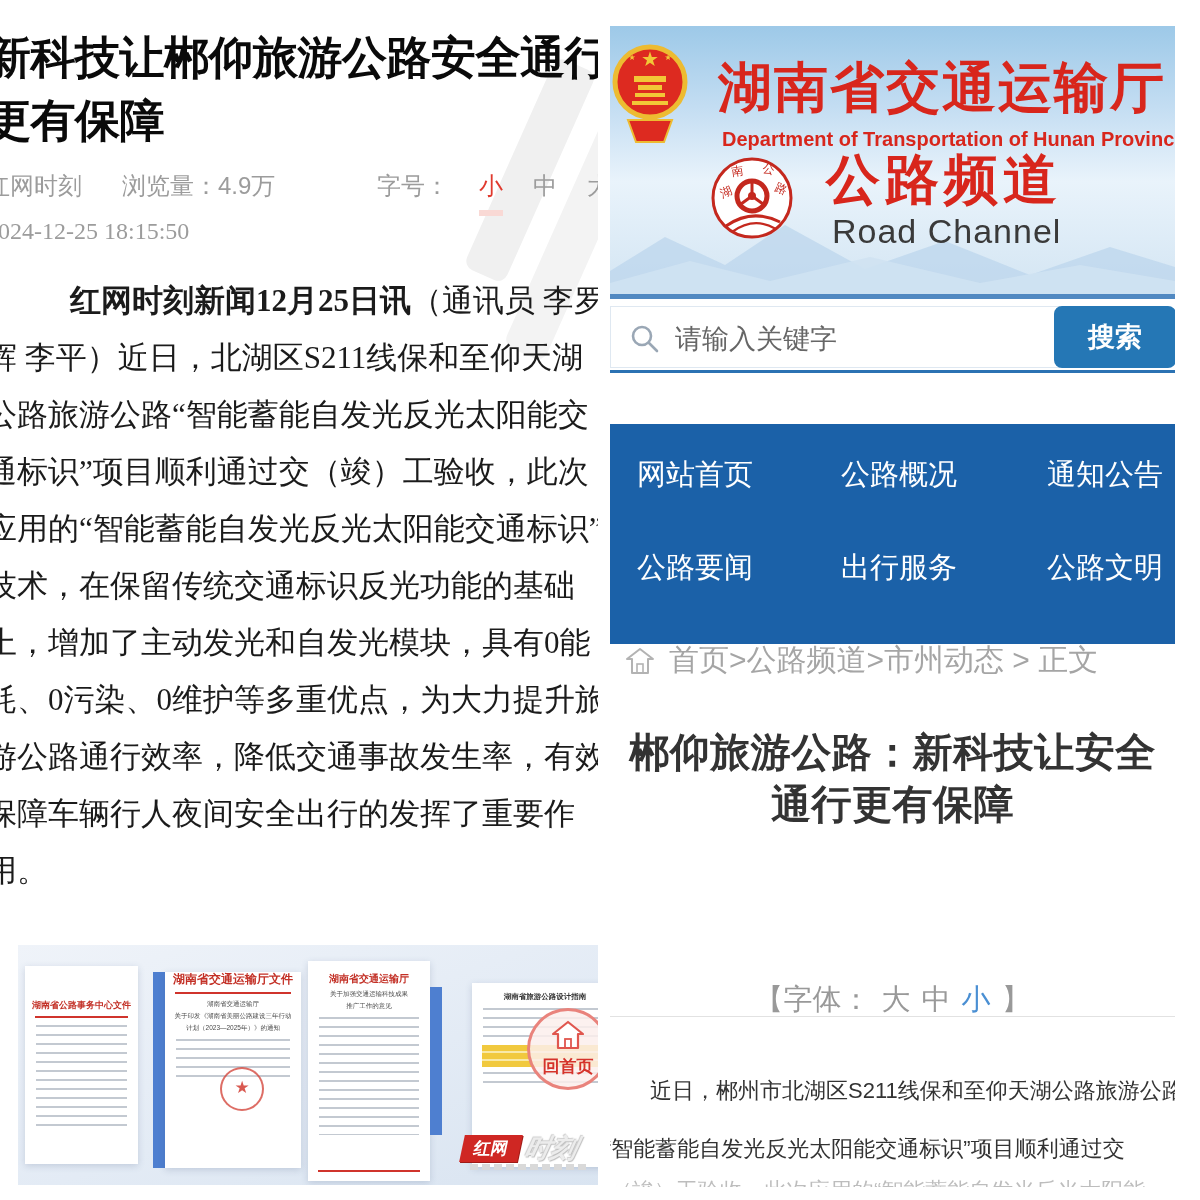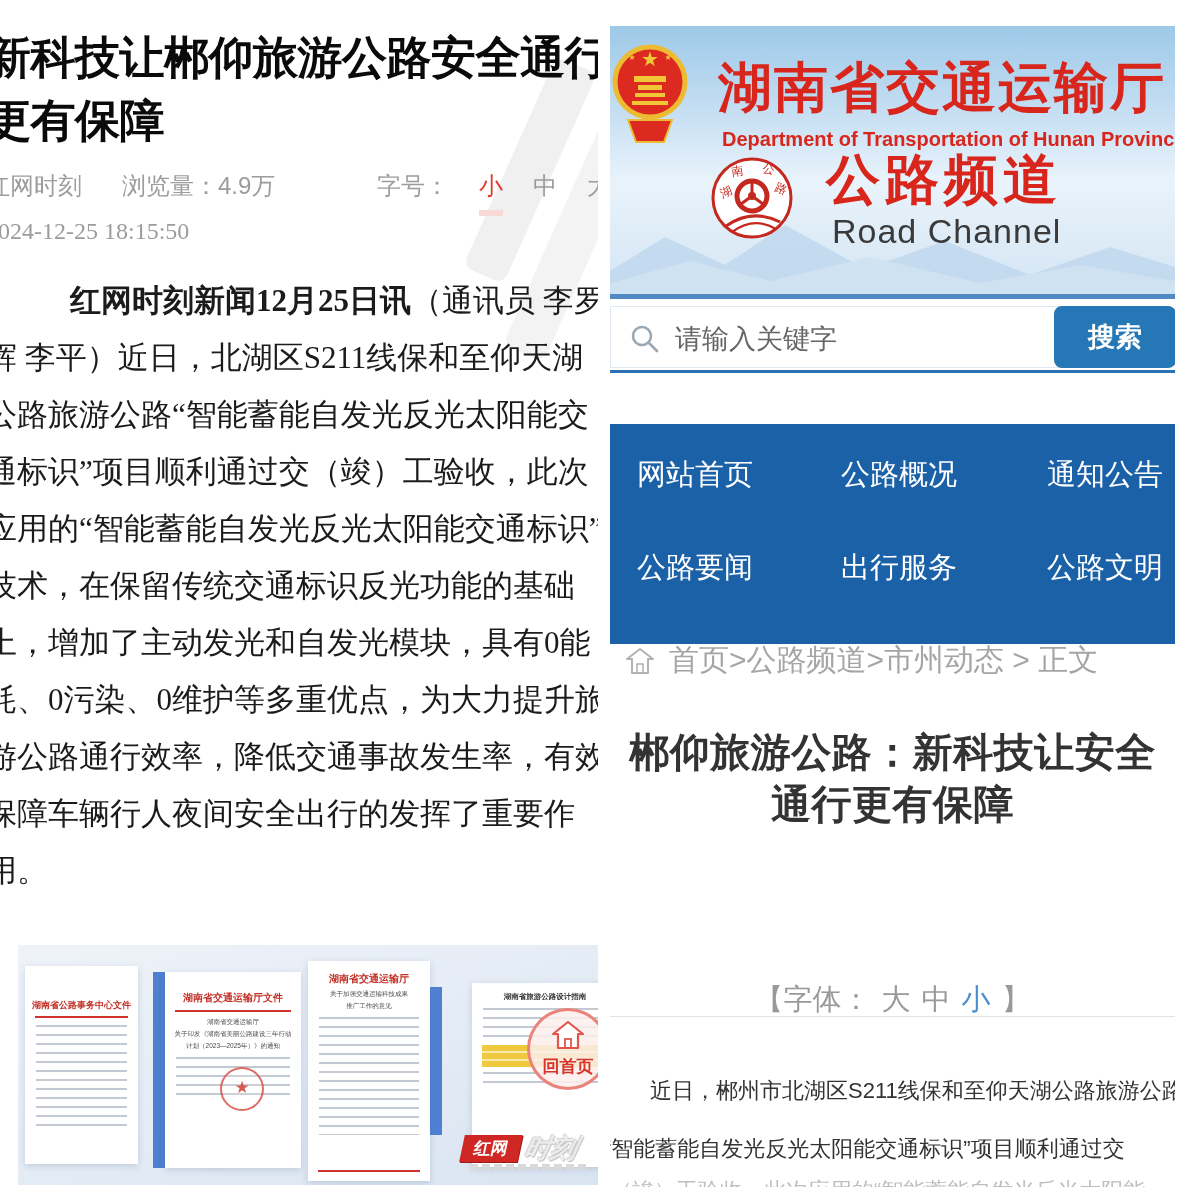--- a/index.html
+++ b/index.html
@@ -35,21 +35,21 @@
          background:linear-gradient(160deg,#eff3f9 0%,#e3ebf5 55%,#d9e4f1 100%);}
   .doc{position:absolute;background:#fff;box-shadow:0 2px 7px rgba(60,80,120,.20);}
   .doc .t{color:#c33026;font-weight:700;text-align:center;line-height:1.25;}
   .redline{height:2px;background:#d0342c;margin:5px 10px;}
   .fake{margin:7px 11px;background:repeating-linear-gradient(to bottom,#c3c9d1 0 2px,transparent 2px 9px);}
   .tiny{font-size:6.5px;color:#4a4a4a;text-align:center;margin:3px 6px;line-height:9px;}
   #doc1{left:7px;top:21px;width:113px;height:198px;}
   #doc1 .t{padding-top:34px;font-size:9px;}
   #doc2-spine{left:135px;top:27px;width:12px;height:196px;background:#4e7fd0;position:absolute;}
   #doc2{left:147px;top:27px;width:136px;height:196px;}
-  #doc2 .t{padding-top:20px;font-size:10px;}
+  #doc2 .t{font-size:12px;}
   #seal{left:202px;top:122px;width:40px;height:40px;border:2px solid rgba(210,60,50,.75);
         border-radius:50%;color:rgba(210,60,50,.85);font-size:17px;text-align:center;line-height:38px;
         position:absolute;background:rgba(255,255,255,.15);}
   #doc3{left:290px;top:16px;width:122px;height:220px;}
   #doc3 .t{padding-top:12px;font-size:10px;}
   #doc3-endline{position:absolute;left:10px;right:10px;bottom:9px;height:2px;background:#d0342c;}
   #doc4-spine{left:412px;top:42px;width:12px;height:148px;background:#4e7fd0;position:absolute;}
   #doc4{left:424px;top:38px;width:146px;height:184px;margin-left:30px;}
   #doc4 .t{padding-top:9px;font-size:7.5px;color:#333;}
   .hl{margin:4px 10px;height:22px;

